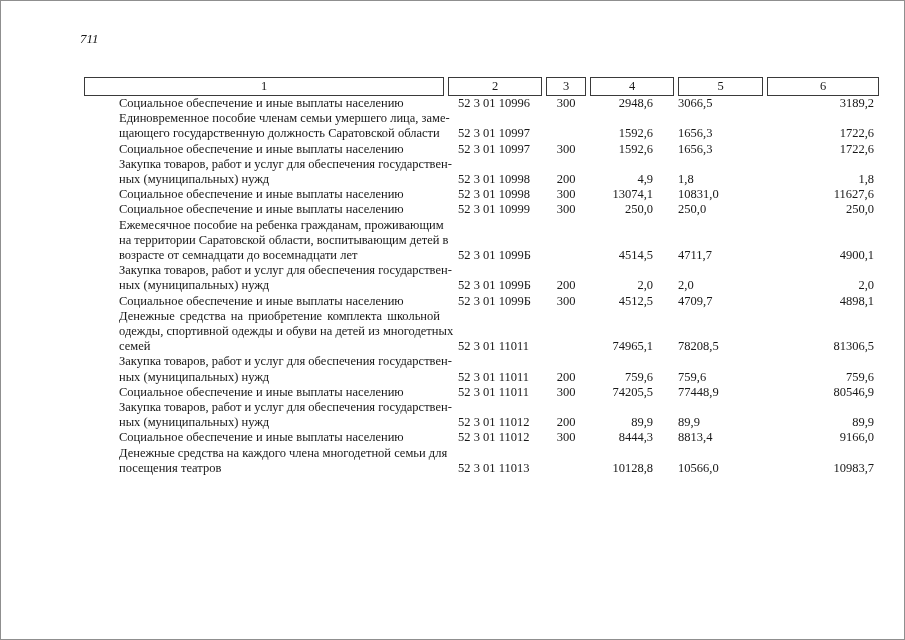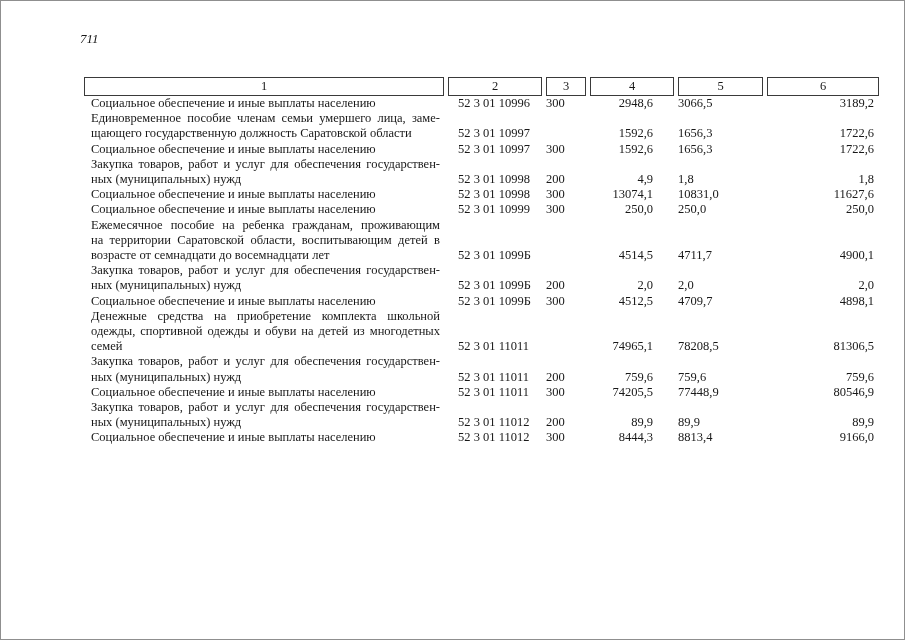--- a/index.html
+++ b/index.html
@@ -46,24 +46,25 @@
     text-align: center;
     vertical-align: middle;
     font-size: 12.5px;
   }
   td { vertical-align: bottom; }
   td.c1 { padding: 0 4px 0 7px; }
   td.c1 .line {
     white-space: nowrap;
     text-align: justify;
     text-align-last: justify;
+    margin-left: 28px;
   }
   td.c1 .line.last { text-align-last: left; }
   td.c2 { padding-left: 10px; text-align: left; white-space: nowrap; }
-  td.c3 { text-align: left; }
+  td.c3 { text-align: center; }
   td.c4 { text-align: right; padding-right: 21px; }
   td.c5 { text-align: left; padding-right: 5px; }
   td.c6 { text-align: right; padding-right: 5px; }
 </style>
 </head>
 <body>
 
 <div class="page-number">711</div>
 
 <table class="budget">
@@ -245,14 +246,25 @@
     <td class="c1">
           <div class="line last">Социальное обеспечение и иные выплаты населению</div>
         </td>
     <td class="c2">52 3 01 11012</td>
     <td class="c3">300</td>
     <td class="c4">8444,3</td>
     <td class="c5">8813,4</td>
     <td class="c6">9166,0</td>
   </tr>
 
+  <tr>
+    <td class="c1">
+          <div class="line">Денежные средства на каждого члена многодетной семьи для</div>
+          <div class="line last">посещения театров</div>
+        </td>
+    <td class="c2">52 3 01 11013</td>
+    <td class="c3"></td>
+    <td class="c4">10128,8</td>
+    <td class="c5">10566,0</td>
+    <td class="c6">10983,7</td>
+  </tr>
 </tbody>
 </table>
 
 </body></html>

